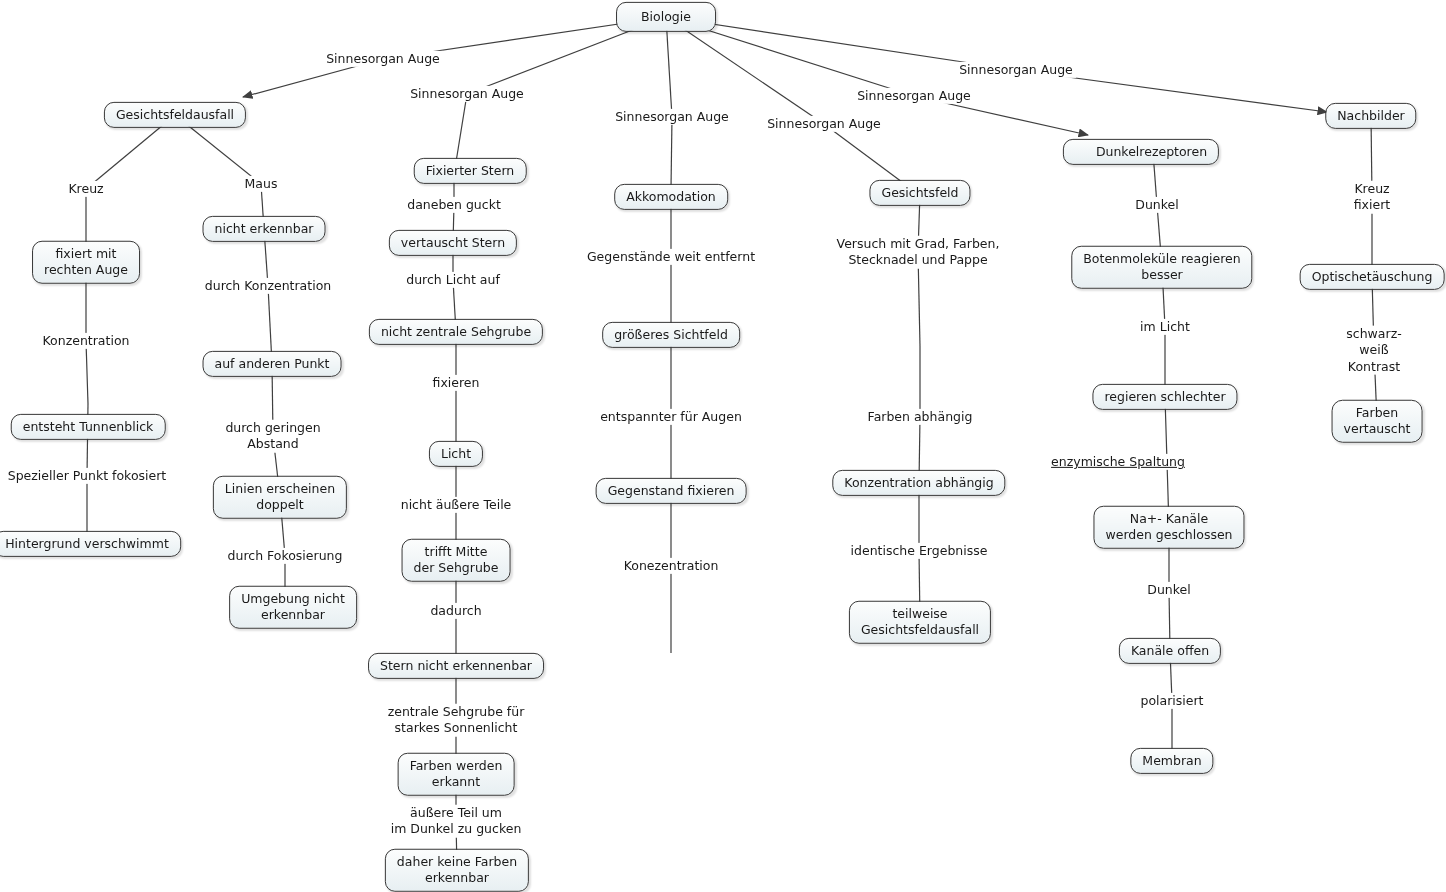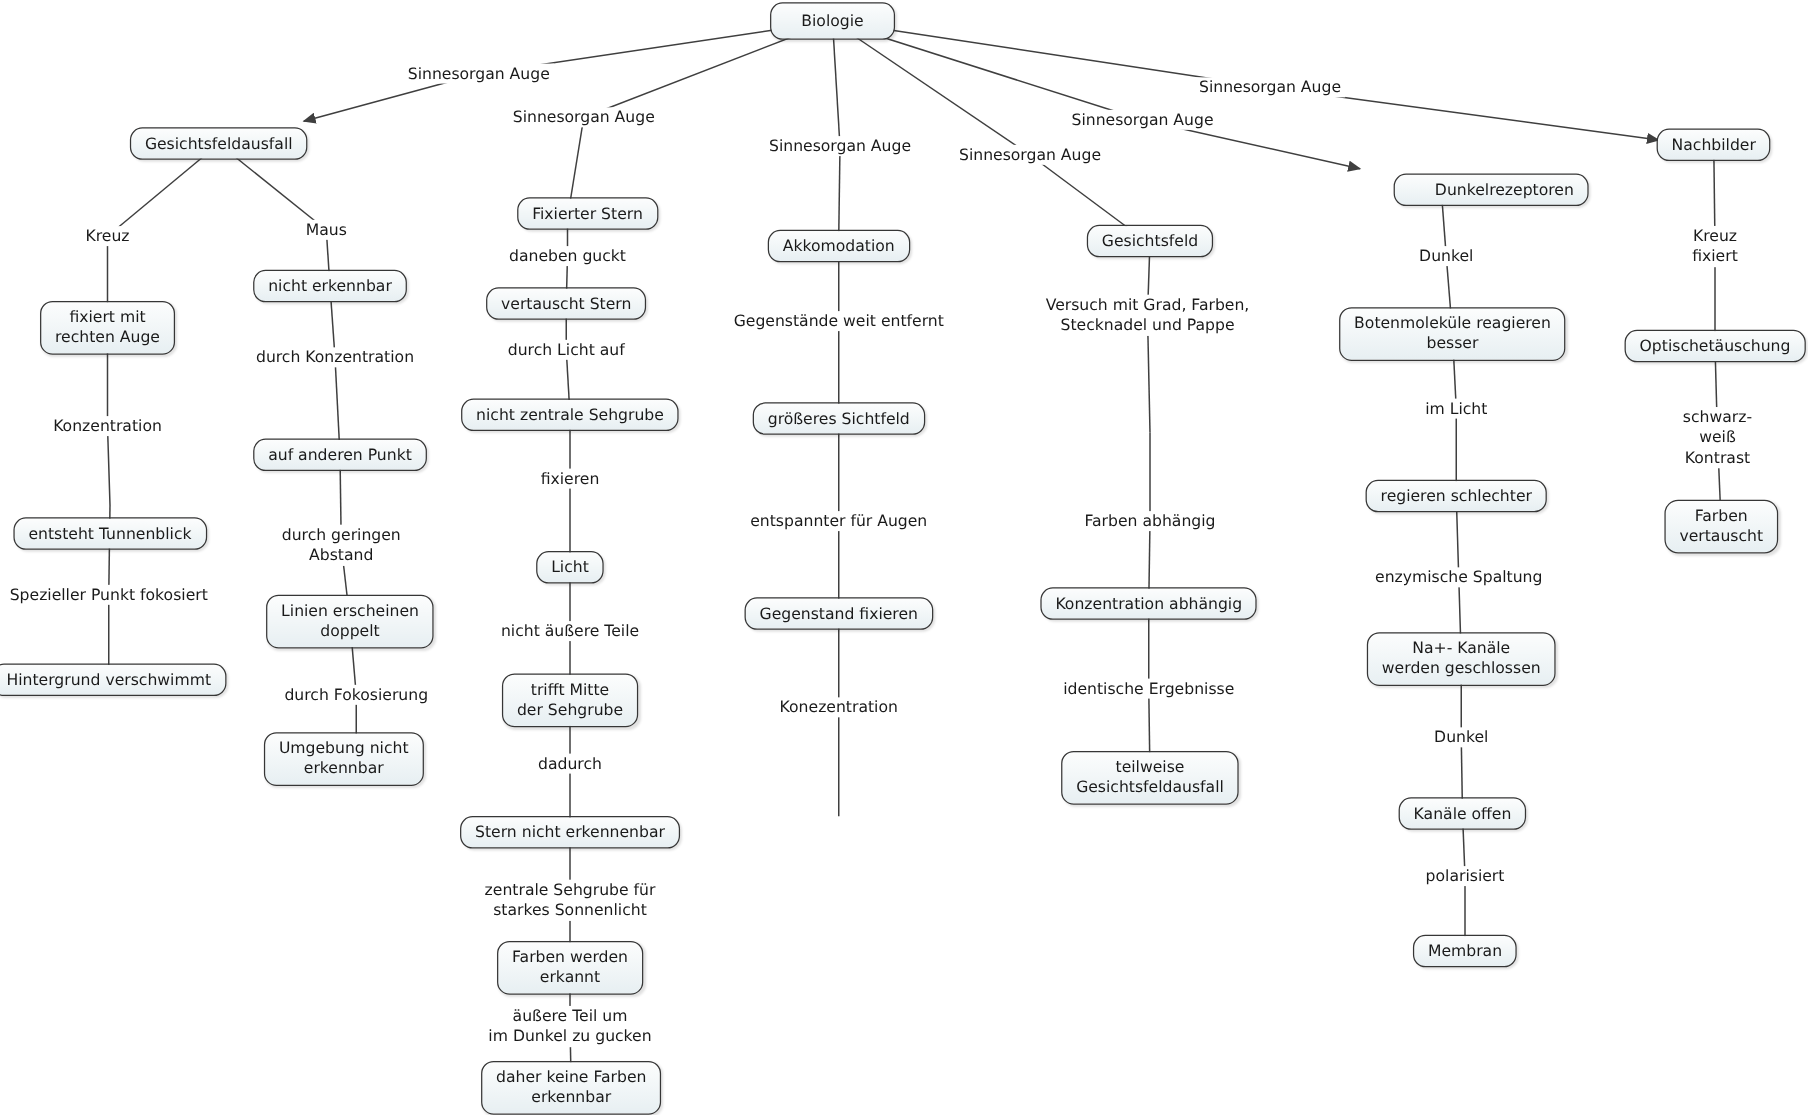--- a/index.html
+++ b/index.html
@@ -137,58 +137,58 @@
 im Dunkel zu gucken</div>
       <div class="edge-label" style="left: 671px; top: 257px;">Gegenstände weit entfernt</div>
       <div class="edge-label" style="left: 671px; top: 417px;">entspannter für Augen</div>
       <div class="edge-label" style="left: 671px; top: 566px;">Konezentration</div>
       <div class="edge-label" style="left: 918px; top: 252px;">Versuch mit Grad, Farben,
 Stecknadel und Pappe</div>
       <div class="edge-label" style="left: 920px; top: 417px;">Farben abhängig</div>
       <div class="edge-label" style="left: 919px; top: 551px;">identische Ergebnisse</div>
       <div class="edge-label" style="left: 1157px; top: 205px;">Dunkel</div>
       <div class="edge-label" style="left: 1165px; top: 327px;">im Licht</div>
-      <div class="edge-label" style="left: 1167px; top: 462px;">enzymische Spaltung</div>
+      <div class="edge-label" style="left: 1118px; top: 462px; text-decoration: underline;">enzymische Spaltung</div>
       <div class="edge-label" style="left: 1169px; top: 590px;">Dunkel</div>
       <div class="edge-label" style="left: 1172px; top: 701px;">polarisiert</div>
       <div class="edge-label" style="left: 1372px; top: 197px;">Kreuz fixiert</div>
       <div class="edge-label" style="left: 1374px; top: 350px;">schwarz-weiß Kontrast</div>
     </div>
   <div class="layer">
       <div class="node wide" style="left: 666px; top: 17px;">Biologie</div>
       <div class="node" style="left: 175px; top: 115px;">Gesichtsfeldausfall</div>
       <div class="node" style="left: 86px; top: 262px;">fixiert mit
 rechten Auge</div>
       <div class="node" style="left: 88px; top: 404px; margin-top: 23px;">entsteht Tunnenblick</div>
       <div class="node" style="left: 87px; top: 544px;">Hintergrund verschwimmt</div>
       <div class="node" style="left: 264px; top: 229px;">nicht erkennbar</div>
       <div class="node" style="left: 272px; top: 364px;">auf anderen Punkt</div>
       <div class="node" style="left: 280px; top: 497px;">Linien erscheinen
 doppelt</div>
-      <div class="node" style="left: 275px; top: 607px;">Umgebung nicht
+      <div class="node" style="left: 293px; top: 607px;">Umgebung nicht
 erkennbar</div>
       <div class="node" style="left: 454px; top: 171px; margin-left: 16px;">Fixierter Stern</div>
       <div class="node" style="left: 453px; top: 243px;">vertauscht Stern</div>
       <div class="node" style="left: 456px; top: 332px;">nicht zentrale Sehgrube</div>
       <div class="node" style="left: 456px; top: 454px;">Licht</div>
       <div class="node" style="left: 456px; top: 560px;">trifft Mitte
 der Sehgrube</div>
       <div class="node" style="left: 456px; top: 666px;">Stern nicht erkennenbar</div>
       <div class="node" style="left: 456px; top: 774px;">Farben werden
 erkannt</div>
       <div class="node" style="left: 457px; top: 870px;">daher keine Farben
 erkennbar</div>
       <div class="node" style="left: 671px; top: 197px;">Akkomodation</div>
       <div class="node" style="left: 671px; top: 335px;">größeres Sichtfeld</div>
       <div class="node" style="left: 671px; top: 491px;">Gegenstand fixieren</div>
       <div class="node" style="left: 920px; top: 193px;">Gesichtsfeld</div>
       <div class="node" style="left: 919px; top: 483px;">Konzentration abhängig</div>
       <div class="node" style="left: 920px; top: 622px;">teilweise
 Gesichtsfeldausfall</div>
-      <div class="node" style="left: 1193px; top: 152px; padding-left: 32px;">Dunkelrezeptoren</div>
+      <div class="node" style="left: 1141px; top: 152px; padding-left: 32px;">Dunkelrezeptoren</div>
       <div class="node" style="left: 1162px; top: 267px;">Botenmoleküle reagieren
 besser</div>
       <div class="node" style="left: 1165px; top: 397px;">regieren schlechter</div>
       <div class="node" style="left: 1169px; top: 527px;">Na+- Kanäle
 werden geschlossen</div>
       <div class="node" style="left: 1170px; top: 651px;">Kanäle offen</div>
       <div class="node" style="left: 1172px; top: 761px;">Membran</div>
       <div class="node" style="left: 1371px; top: 116px;">Nachbilder</div>
       <div class="node" style="left: 1372px; top: 277px;">Optischetäuschung</div>
       <div class="node" style="left: 1377px; top: 421px; border-radius: 11px;">Farben vertauscht</div>

